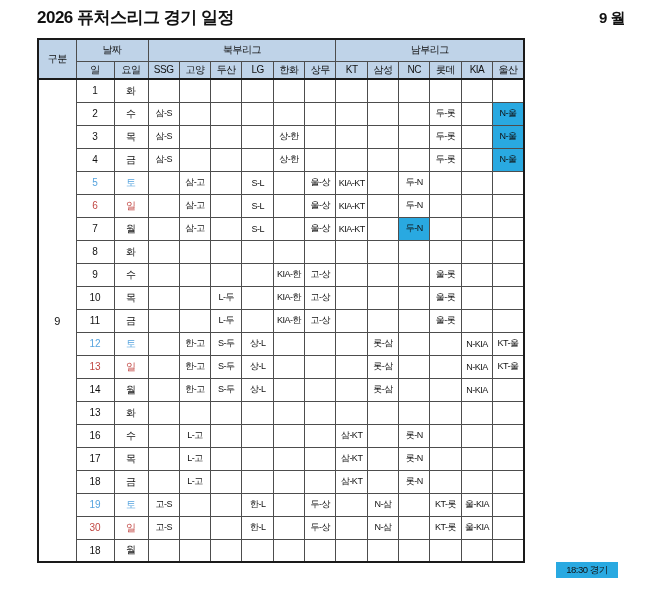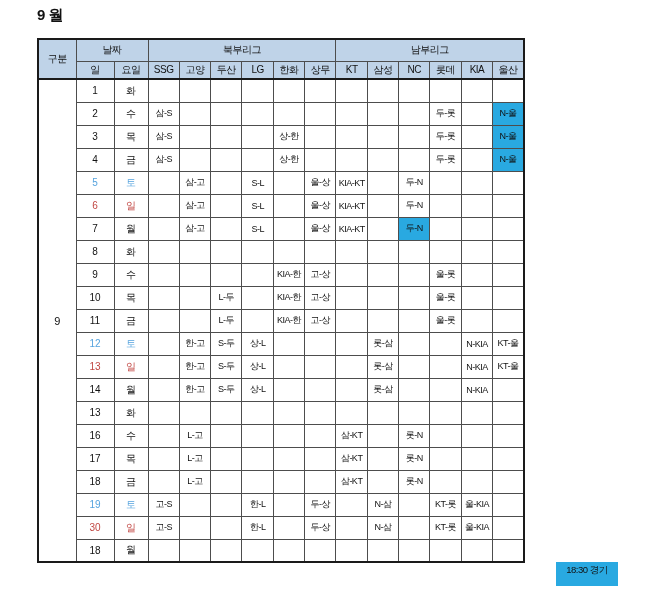--- a/index.html
+++ b/index.html
@@ -33,31 +33,32 @@
   tbody tr { height:23px; }
   tbody tr:first-child td { border-top:2px solid #1a1a1a; }
   td.month-cell { font-size:11px; background:#fff; }
   td.day-cell, td.weekday-cell { font-size:10px; }
   td.game-cell { font-size:9px; letter-spacing:-0.5px; }
   tr.sat td.day-cell, tr.sat td.weekday-cell { color:var(--sat,#55a3de); }
   tr.sun td.day-cell, tr.sun td.weekday-cell { color:var(--sun,#c14743); }
   td.hl { background:var(--hl,#29a9e1);margin-top:22px; }
 
   .footer-note {
-    position:absolute; right:40px; top:562px; width:62px; height:24px;
+    position:absolute; right:40px; top:562px; width:62px; height:16px;
     background:var(--hl,#29a9e1); color:#111; font-size:9.5px;
     line-height:16px; text-align:center; letter-spacing:-0.5px;
   }
 </style>
 </head>
 <body>
 
 <div class="page">
 
   <div class="title-bar">
+    <span class="page-title">2026 퓨처스리그 경기 일정</span>
     <span class="month-label">9 월</span>
   </div>
 
   <table class="schedule">
     <colgroup>
       <col style="width:38px">
         <col style="width:38px">
         <col style="width:34px">
       <col>
         <col>

